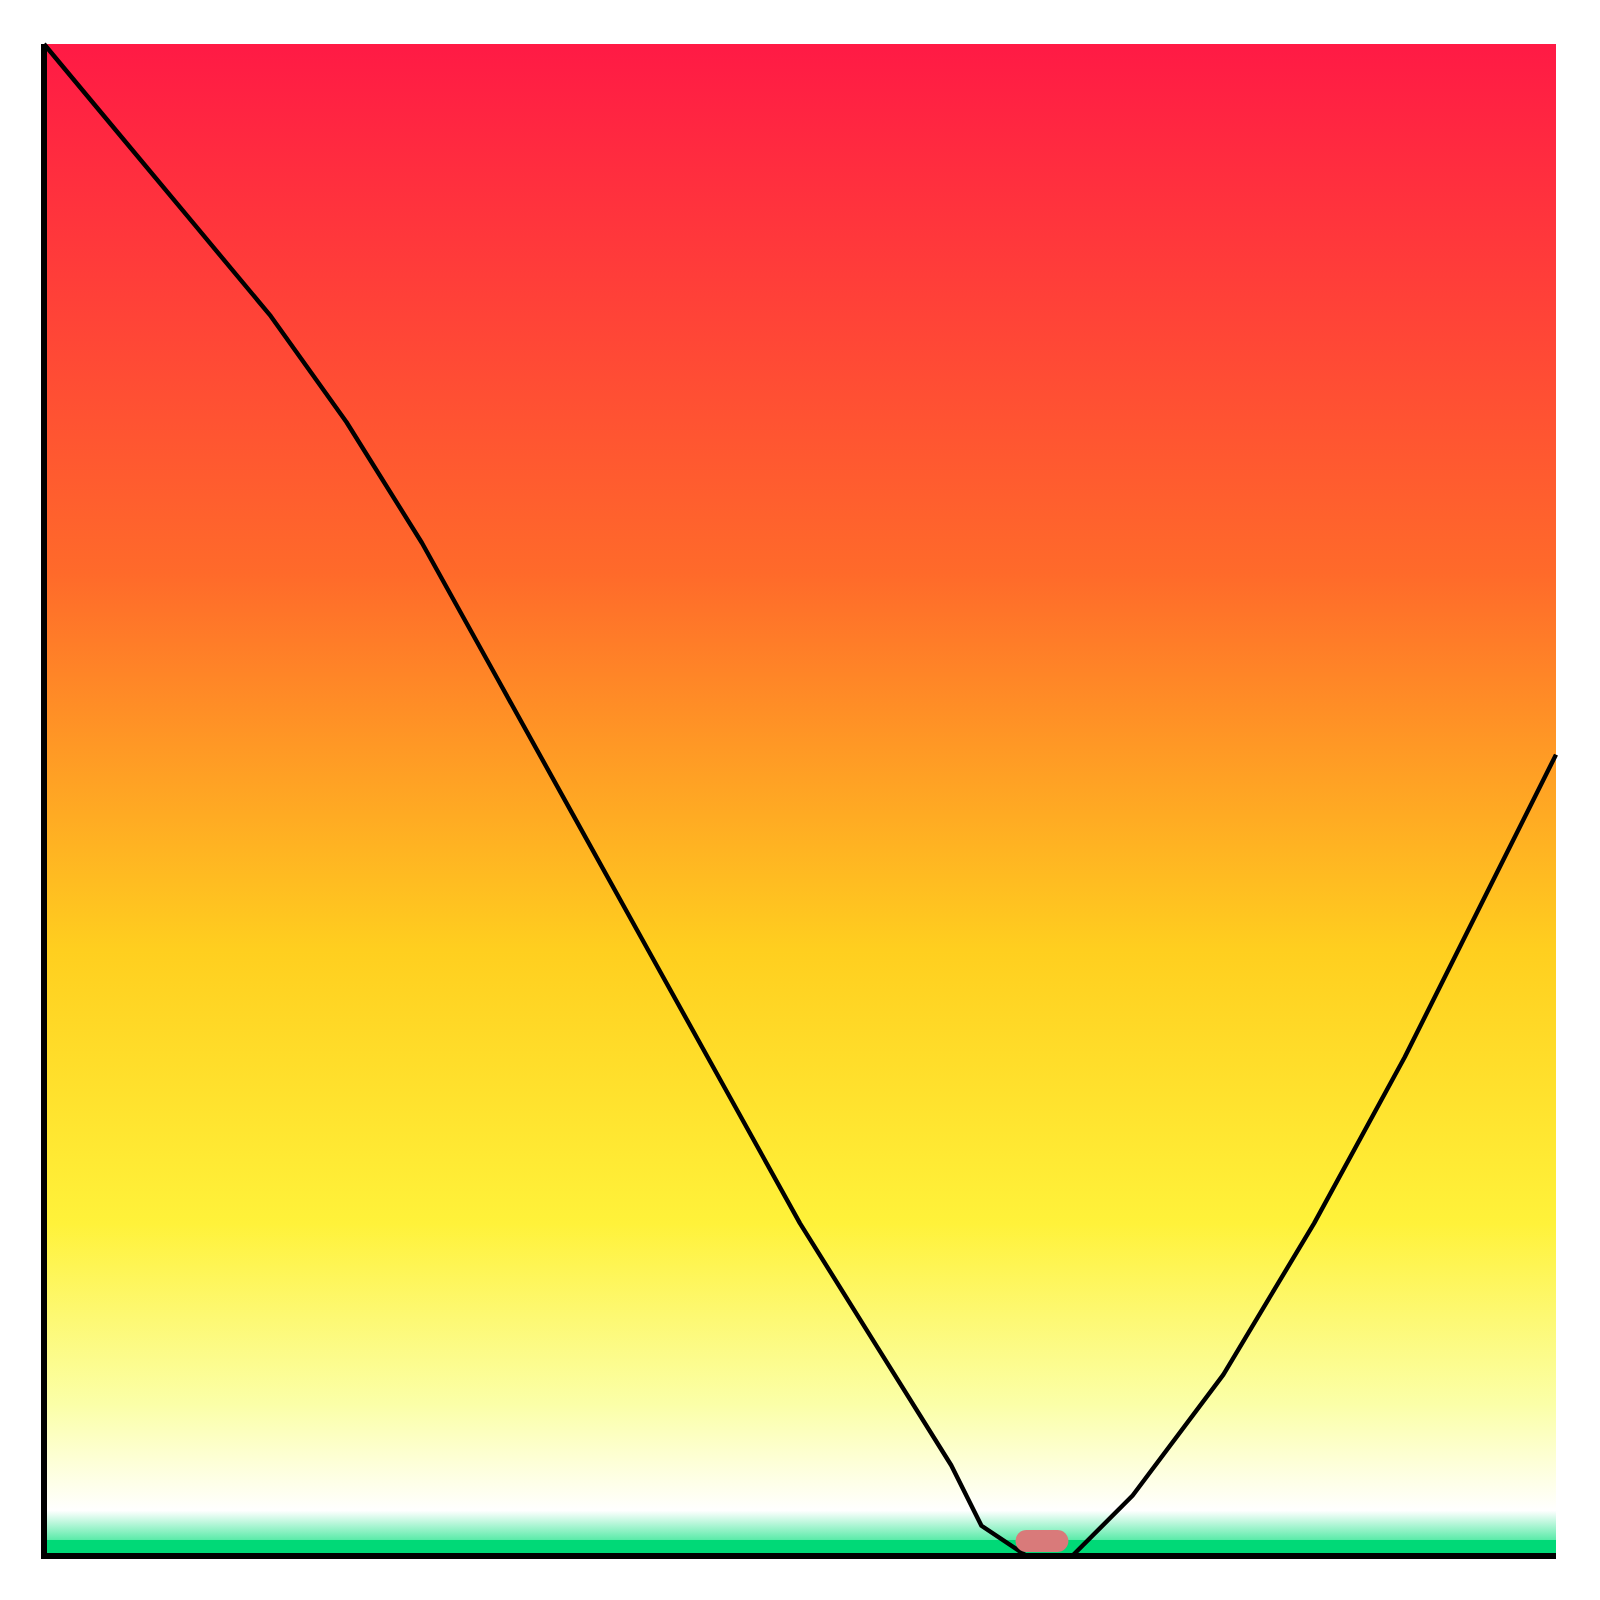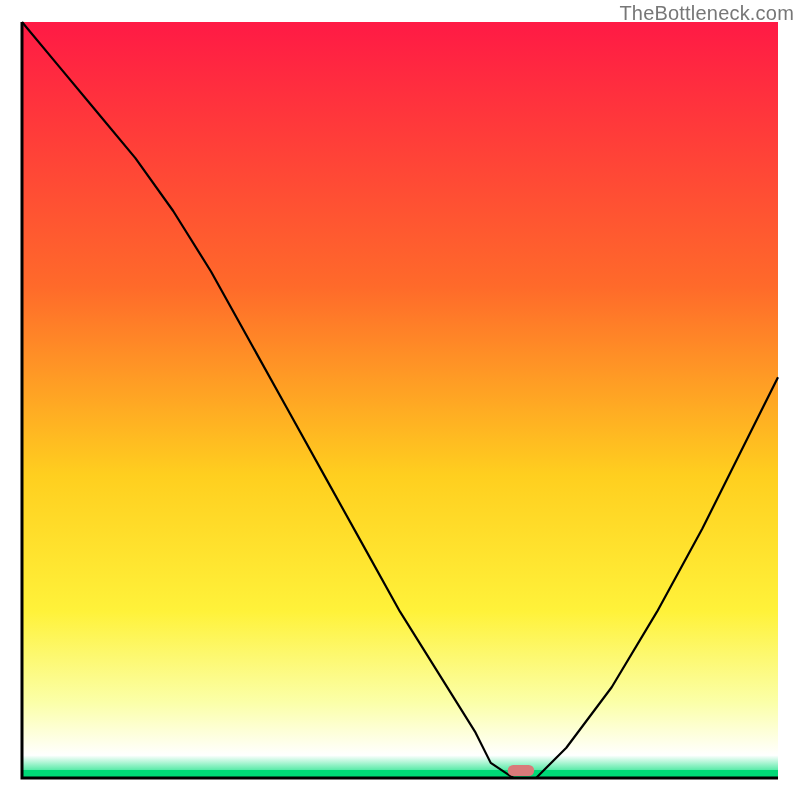--- a/index.html
+++ b/index.html
@@ -3,21 +3,20 @@
 <meta charset="utf-8">
 <style>
 html,body{margin:0;padding:0;width:800px;height:800px;background:#fff;font-family:Arial,sans-serif}
 .wrap{position:relative;width:800px;height:800px}
 .watermark{position:absolute;top:2px;right:6px;font-size:20px;color:#777;font-weight:400;letter-spacing:.2px}
 svg{display:block}
 </style>
 </head>
 <body>
 <div class="wrap">
-<div class="watermark">TheBottleneck.com</div>
 <svg id="chart" width="800" height="800">
       <defs>
         <linearGradient id="bg-grad" x1="0" y1="0" x2="0" y2="1">
           <stop offset="0%" stop-color="#ff1a45"></stop>
           <stop offset="35%" stop-color="#ff6a2a"></stop>
           <stop offset="60%" stop-color="#ffcf1f"></stop>
           <stop offset="78%" stop-color="#fff23a"></stop>
           <stop offset="90%" stop-color="#fbffa8"></stop>
           <stop offset="97%" stop-color="#ffffff"></stop>
           <stop offset="100%" stop-color="#00e07a"></stop>

